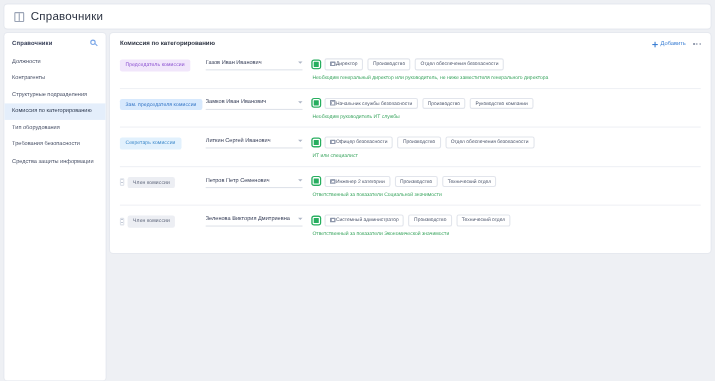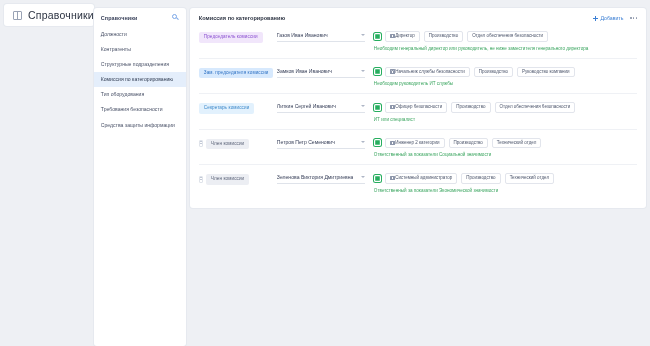--- a/index.html
+++ b/index.html
@@ -2,21 +2,21 @@
 <html lang="ru"><head>
 <meta charset="utf-8">
 <style>
   * { box-sizing: border-box; margin: 0; padding: 0; }
   html, body {
     width: 650px; height: 346px;
     background: #eef0f4;
     font-family: "Liberation Sans", sans-serif;
     overflow: hidden;
   }
-  .app { width: 650px; height: 346px; padding: 4px 4px 0 4px; display: flex; flex-direction: row; }
+  .app { width: 650px; height: 346px; padding: 4px 4px 0 4px; display: flex; flex-direction: column; }
 
   
   .topbar {
     height: 22px; background: #ffffff; border-radius: 3px;
     display: flex; align-items: center; padding-left: 9px; gap: 6px;
     box-shadow: 0 0 0 1px #e6e9ef;
     flex: none;
   }
   .book-icon { width: 9px; height: 9px; position: relative; flex: none; }
   .book-icon i {

